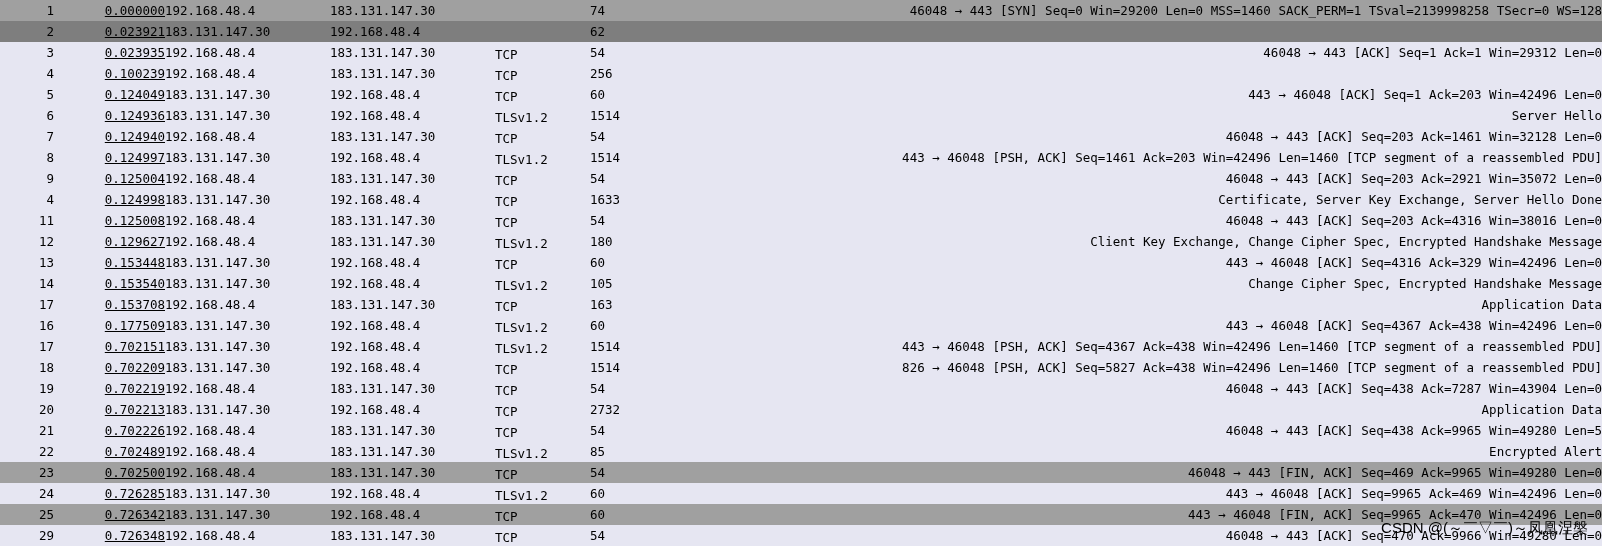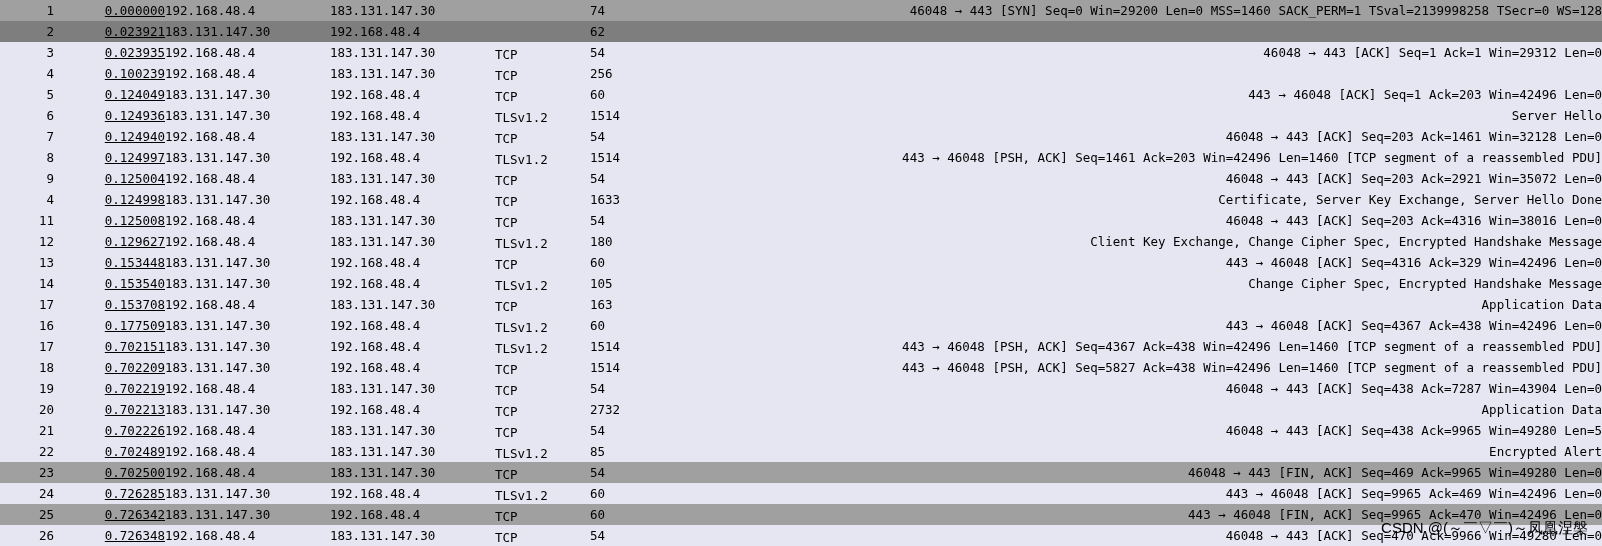--- a/index.html
+++ b/index.html
@@ -196,21 +196,21 @@
       <div class="c-len">1514</div>
       <div class="c-info">443 → 46048 [PSH, ACK] Seq=4367 Ack=438 Win=42496 Len=1460 [TCP segment of a reassembled PDU]</div>
     </div>
     <div class="row tcp">
       <div class="c-no">18</div>
       <div class="c-time">0.702209</div>
       <div class="c-src">183.131.147.30</div>
       <div class="c-dst">192.168.48.4</div>
       <div class="c-proto">TCP</div>
       <div class="c-len">1514</div>
-      <div class="c-info">443 → 46048 [PSH, ACK] Seq=5827 Ack=438 Win=42496 Len=1460 [TCP segment of a reassembled PDU]</div>
+      <div class="c-info">826 → 46048 [PSH, ACK] Seq=5827 Ack=438 Win=42496 Len=1460 [TCP segment of a reassembled PDU]</div>
     </div>
     <div class="row tcp">
       <div class="c-no">19</div>
       <div class="c-time">0.702219</div>
       <div class="c-src">192.168.48.4</div>
       <div class="c-dst">183.131.147.30</div>
       <div class="c-proto">TCP</div>
       <div class="c-len">54</div>
       <div class="c-info">46048 → 443 [ACK] Seq=438 Ack=7287 Win=43904 Len=0</div>
     </div>
@@ -262,21 +262,21 @@
     <div class="row grey">
       <div class="c-no">25</div>
       <div class="c-time">0.726342</div>
       <div class="c-src">183.131.147.30</div>
       <div class="c-dst">192.168.48.4</div>
       <div class="c-proto">TCP</div>
       <div class="c-len">60</div>
       <div class="c-info">443 → 46048 [FIN, ACK] Seq=9965 Ack=470 Win=42496 Len=0</div>
     </div>
     <div class="row tcp">
-      <div class="c-no">26</div>
+      <div class="c-no">29</div>
       <div class="c-time">0.726348</div>
       <div class="c-src">192.168.48.4</div>
       <div class="c-dst">183.131.147.30</div>
       <div class="c-proto">TCP</div>
       <div class="c-len">54</div>
       <div class="c-info">46048 → 443 [ACK] Seq=470 Ack=9966 Win=49280 Len=0</div>
     </div>
   </div>
 <div class="watermark">CSDN @(～￣▽￣)～凤凰涅槃</div>
 

